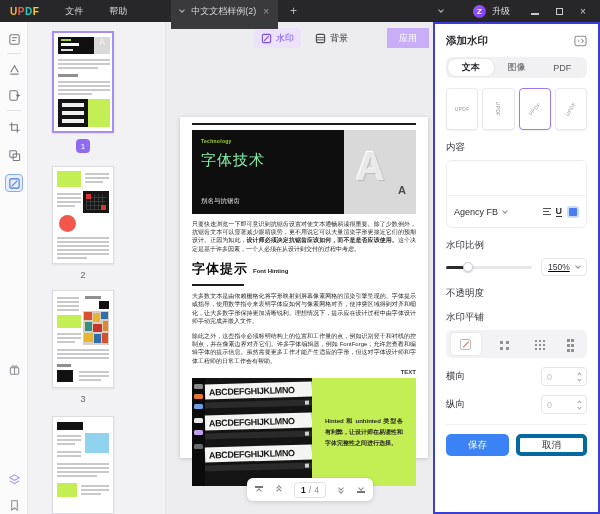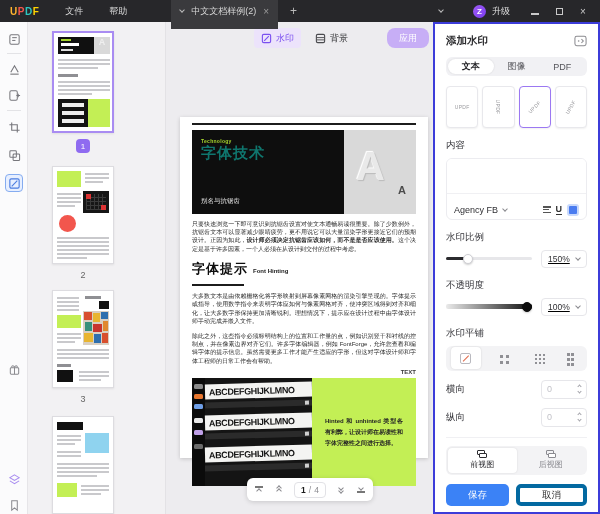--- a/index.html
+++ b/index.html
@@ -42,28 +42,28 @@
   .pgnum { position:absolute; left:0; width:110px; text-align:center; font-size:9px; color:#666; }
   .badge1 { position:absolute; width:14px; height:14px; background:#8f6bf0; border-radius:4px; color:#fff; font-size:8px; display:flex; align-items:center; justify-content:center; }
   .ln { position:absolute; background:#c9c9cc; height:1.5px; }
   .lnd { background:#8f8f93; }
 
   
   .main { position:absolute; left:166px; top:22px; width:267px; height:488px; background:#edecef; }
   .wm-btn { position:absolute; top:6px; height:20px; border-radius:4px; display:flex; align-items:center; gap:4px; padding:0 7px; font-size:9px; }
   .wm-btn.active { background:#ece3fb; color:#7a4ff0; }
   .wm-btn.plain { color:#3a3a3d; }
-  .apply-btn { position:absolute; top:6px; right:4px; height:20px; border-radius:8px; background:#c7aef6; color:#fff; font-size:9px; display:flex; align-items:center; padding:0 12px; }
+  .apply-btn { position:absolute; top:6px; right:4px; height:20px; border-radius:0; background:#c7aef6; color:#fff; font-size:9px; display:flex; align-items:center; padding:0 12px; }
 
   .page { position:absolute; left:14px; top:95px; width:248px; height:341px; background:#fff; box-shadow:0 1px 4px rgba(0,0,0,.18); padding:6px 12px 0 12px; font-size:6px; color:#222; }
   .toprule { height:1.5px; background:#1c1c1c; margin-bottom:5px; }
   .hdr-row { display:flex; height:84px; }
   .hdr-black { width:152px; background:#0e0e0e; padding:8px 9px; display:flex; flex-direction:column; }
   .eyebrow { color:#a6d42e; font-size:5px; font-weight:bold; letter-spacing:.3px; }
-  .hdr-title { color:#0f766e; font-size:15px; font-weight:bold; letter-spacing:1px; }
+  .hdr-title { color:#86efac; font-size:15px; font-weight:normal; margin-top:7px; letter-spacing:1px; }
   .hdr-sub { color:#e8e8e8; font-size:6.5px; margin-top:auto; }
   .hdr-gray { flex:1; background:#d9d9d9; position:relative; overflow:hidden; }
   .bigA { position:absolute; left:12px; top:14px; font-size:40px; font-weight:bold; color:#e9e9e9; text-shadow:1px 1px 1px #bbb,-1px -1px 1px #fff; }
   .smallA { position:absolute; right:10px; bottom:18px; font-size:11px; font-weight:bold; color:#4c4c4c; }
   .para { text-align:justify; line-height:1.4; margin-top:6px; color:#2a2a2a; }
   .h2row { display:flex; align-items:baseline; gap:5px; margin-top:7px; }
   .h2zh { font-size:13px; font-weight:bold; color:#0d0d0d; letter-spacing:1px; }
   .h2en { font-size:6px; font-weight:bold; color:#222; }
   .midrule { width:52px; height:2px; background:#1c1c1c; margin-top:6px; }
   .textlabel { text-align:right; font-size:6px; font-weight:bold; color:#3a3a3a; margin-top:4px; }
@@ -478,29 +478,20 @@
         <div class="fill" style="width:24%"></div>
         <div class="knob" style="left:20%"></div>
       </div>
       <div class="val-box">
         <span>150%</span>
         <span class="cv" style="margin-top:-2px"></span>
       </div>
     </div>
 
     <div class="p-label">不透明度</div>
-    <div class="slider-row">
-      <div class="track grad">
-        <div class="knob" style="left:88%"></div>
-      </div>
-      <div class="val-box">
-        <span>100%</span>
-        <span class="cv" style="margin-top:-2px"></span>
-      </div>
-    </div>
 
     <div class="p-label">水印平铺</div>
     <div class="tiling">
       <div class="tile-btn on">
           <span class="tile-sq">
             <em></em>
           </span>
         </div>
       <div class="tile-btn">
           <span class="dots4" style="margin:-4px -4px 0 0"></span>
@@ -528,36 +519,20 @@
       <span class="num-box">
         <span class="num-val">0</span>
         <span class="stepper">
             <span class="cv up"></span>
             <span class="cv"></span>
           </span>
       </span>
     </div>
 
     <div class="view-div"></div>
-    <div class="view-seg">
-      <div class="view-opt on">
-        <span class="layer-ic">
-            <i></i>
-            <i></i>
-          </span>
-        <span>前视图</span>
-      </div>
-      <div class="view-opt">
-        <span class="layer-ic">
-            <i></i>
-            <i></i>
-          </span>
-        <span>后视图</span>
-      </div>
-    </div>
 
     <div class="btn-row">
       <div class="btn save">保存</div>
       <div class="btn cancel">取消</div>
     </div>
   </div>
 
 </div>
 
 </body></html>

